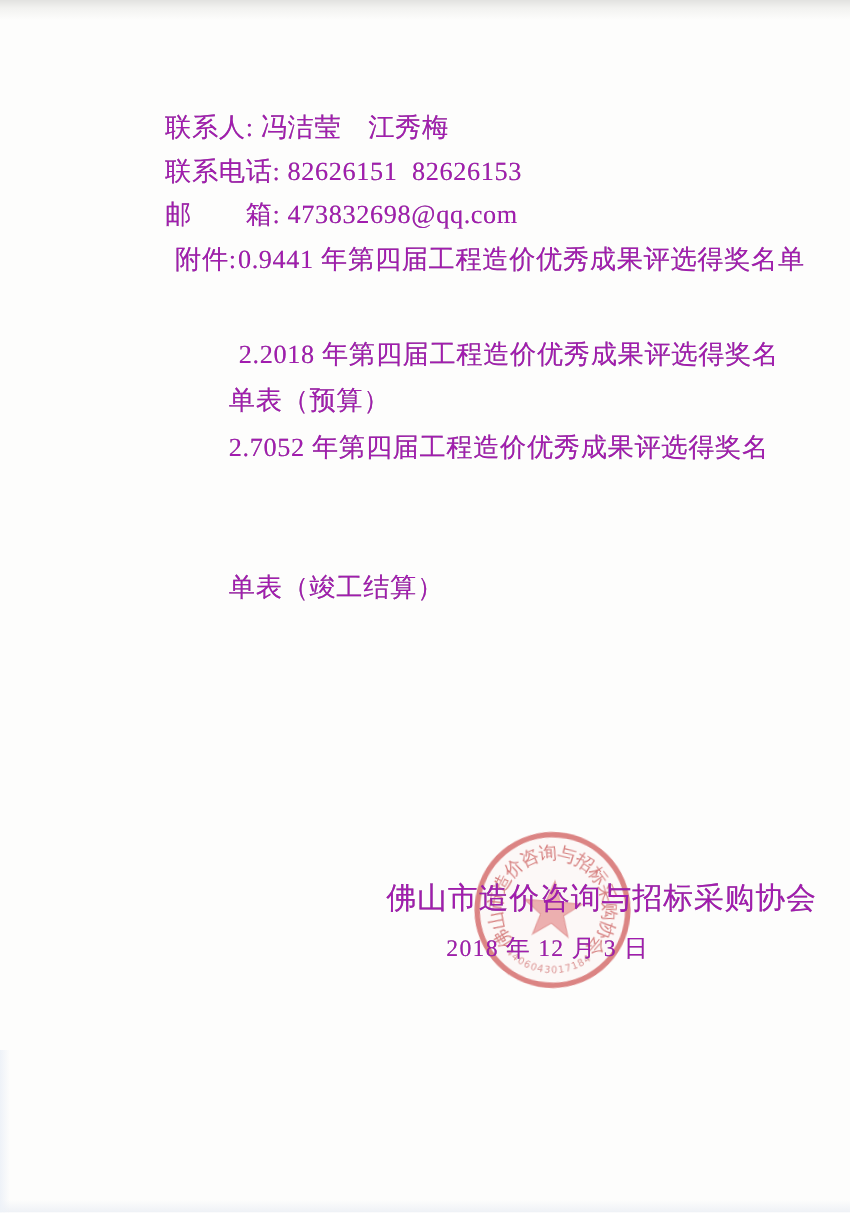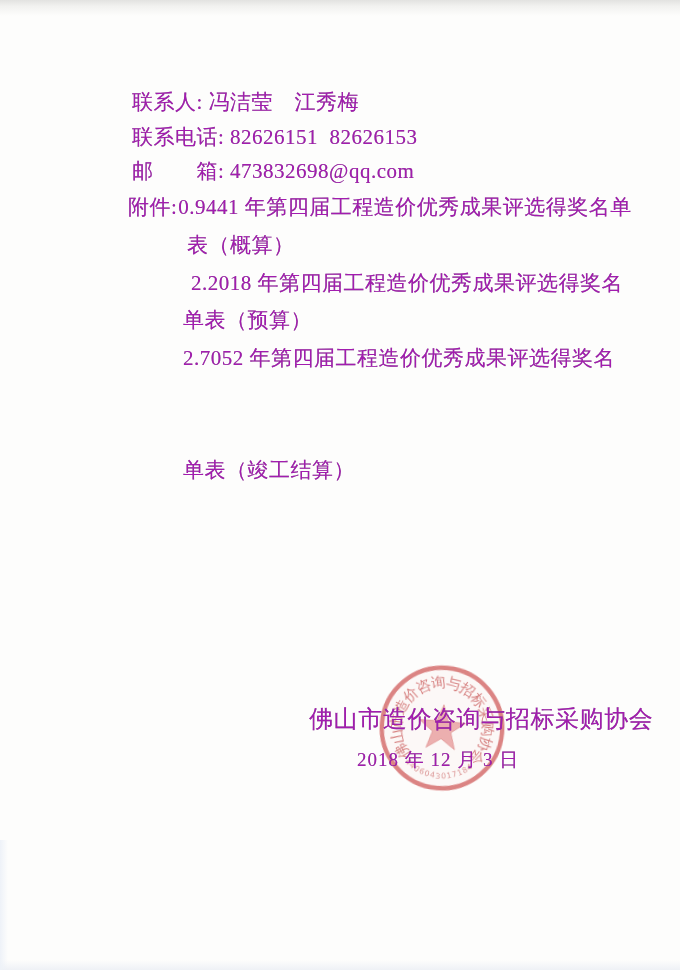--- a/index.html
+++ b/index.html
@@ -35,21 +35,21 @@
     font-size:21px;
     line-height:26px;
     white-space:pre;
     letter-spacing:0.5px;
     text-shadow:0 0 0.5px rgba(70,70,75,.55);
     z-index:2;
   }
   .l-contact-1{left:132px;top:89px;}
   .l-contact-2{left:132px;top:124px;}
   .l-contact-3{left:132px;top:158px;}
-  .l-att-row{left:128px;top:194px;display:flex;}
+  .l-att-row{left:140px;top:194px;display:flex;}
   .att-label{margin-right:1px;}
   .l-att-2{left:187px;top:232px;}
   .l-att-3{left:191px;top:270px;}
   .l-att-4{left:183px;top:307px;}
   .l-att-5{left:183px;top:345px;}
   .l-att-6{left:183px;top:383px;}
   .l-att-7{left:183px;top:420px;}
   .l-att-8{left:183px;top:457px;}
   .l-sign-org{left:309px;top:706px;font-size:24px;letter-spacing:0.6px;}
   .l-sign-date{left:357px;top:747px;font-size:19px;letter-spacing:1px;}
@@ -85,21 +85,20 @@
   <div class="edge-left"></div>
 
   <div class="txt l-contact-1">联系人: 冯洁莹　江秀梅</div>
   <div class="txt l-contact-2">联系电话: 82626151  82626153</div>
   <div class="txt l-contact-3">邮　　箱: 473832698@qq.com</div>
 
   <div class="txt l-att-row">
     <span class="att-label">附件:</span>
     <span>0.9441 年第四届工程造价优秀成果评选得奖名单</span>
   </div>
-  <div class="txt l-att-2">表（概算）</div>
   <div class="txt l-att-3">2.2018 年第四届工程造价优秀成果评选得奖名</div>
   <div class="txt l-att-4">单表（预算）</div>
   <div class="txt l-att-5">2.7052 年第四届工程造价优秀成果评选得奖名</div>
   <div class="txt l-att-8">单表（竣工结算）</div>
 
   <div class="seal">
     <svg viewBox="0 0 140 140" xmlns="http://www.w3.org/2000/svg">
       <circle class="seal-ring" cx="70" cy="70" r="62"></circle>
       <path class="seal-star" d="M70,46 L75.9,62.9 L93.8,63.3 L79.5,74.1 L84.7,91.2 L70,81 L55.3,91.2 L60.5,74.1 L46.2,63.3 L64.1,62.9 Z"></path>
       <g id="seal-arc-group">

